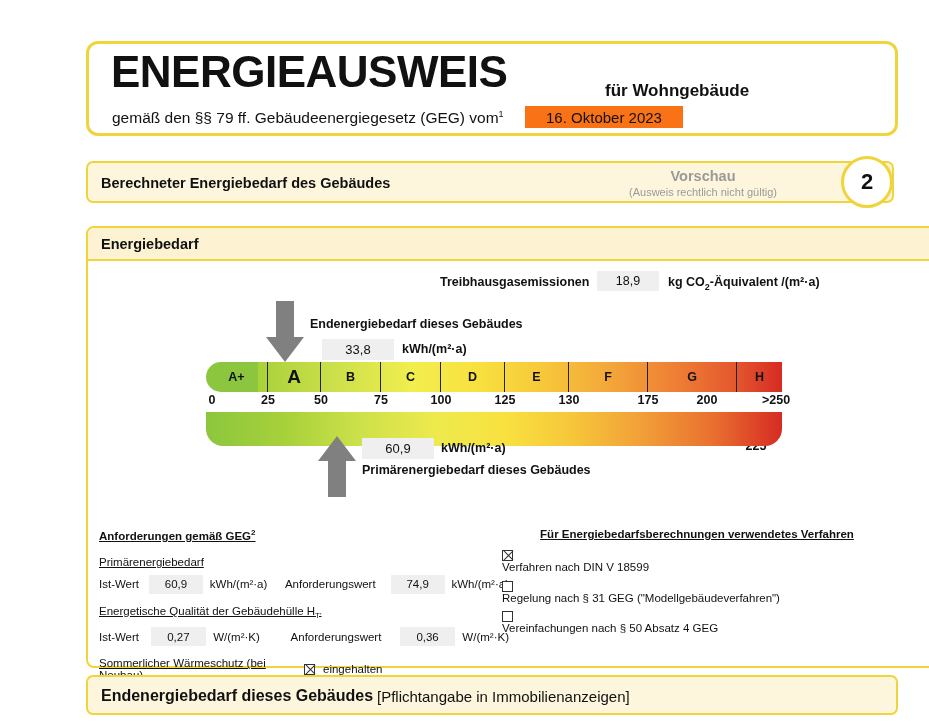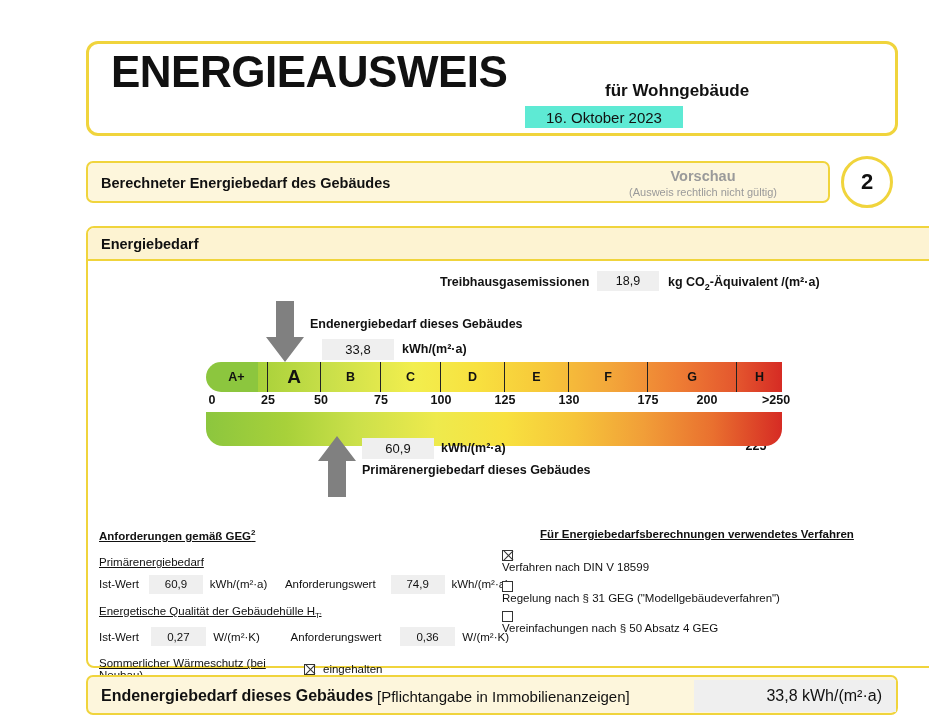--- a/index.html
+++ b/index.html
@@ -50,33 +50,33 @@
     position: absolute;
     left: 23px; top: 65px;
     font-size: 15.5px;
     color: #111;
   }
   .title-law sup { font-size: 9px; vertical-align: super; }
   .title-date {
     position: absolute;
     left: 436px; top: 62px;
     width: 158px; height: 22px;
-    background: #5eead4;
+    background: #f97316;
     font-size: 15px;
     color: #111;
     display: flex;
     align-items: center;
     justify-content: center;
   }
 
   
   .section-bar {
     position: absolute;
     left: 86px; top: 161px;
-    width: 744px; height: 42px;
+    width: 808px; height: 42px;
     background: #fdf6dc;
     border: 2px solid #f0d43c;
     border-radius: 7px;
   }
   .section-bar-title {
     position: absolute;
     left: 13px; top: 12px;
     font-size: 14.5px;
     font-weight: bold;
     color: #111;
@@ -406,20 +406,23 @@
   }
 </style>
 </head>
 <body>
 
 <div class="page">
 
   <div class="title-box">
     <div class="title-main">ENERGIEAUSWEIS</div>
     <div class="title-sub">für Wohngebäude</div>
+    <div class="title-law">
+      <span>gemäß den §§ 79 ff. Gebäudeenergiegesetz (GEG) vom</span><sup>1</sup>
+    </div>
     <div class="title-date">16. Oktober 2023</div>
   </div>
 
   <div class="section-bar">
     <div class="section-bar-title">Berechneter Energiebedarf des Gebäudes</div>
     <div class="preview-label">Vorschau</div>
     <div class="preview-sub">(Ausweis rechtlich nicht gültig)</div>
   </div>
   <div class="page-badge">2</div>
 
@@ -523,16 +526,15 @@
       <div class="lr-row">
         <span class="chk"><span class="checkbox"></span></span>
         <span>Vereinfachungen nach § 50 Absatz 4 GEG</span>
       </div>
     </div>
   </div>
 
   <div class="footer-bar">
     <div class="footer-title">Endenergiebedarf dieses Gebäudes</div>
     <div class="footer-note">[Pflichtangabe in Immobilienanzeigen]</div>
-    <div class="footer-value">33,8 kWh/(m²·a)</div>
   </div>
 
 </div>
 
 </body></html>

